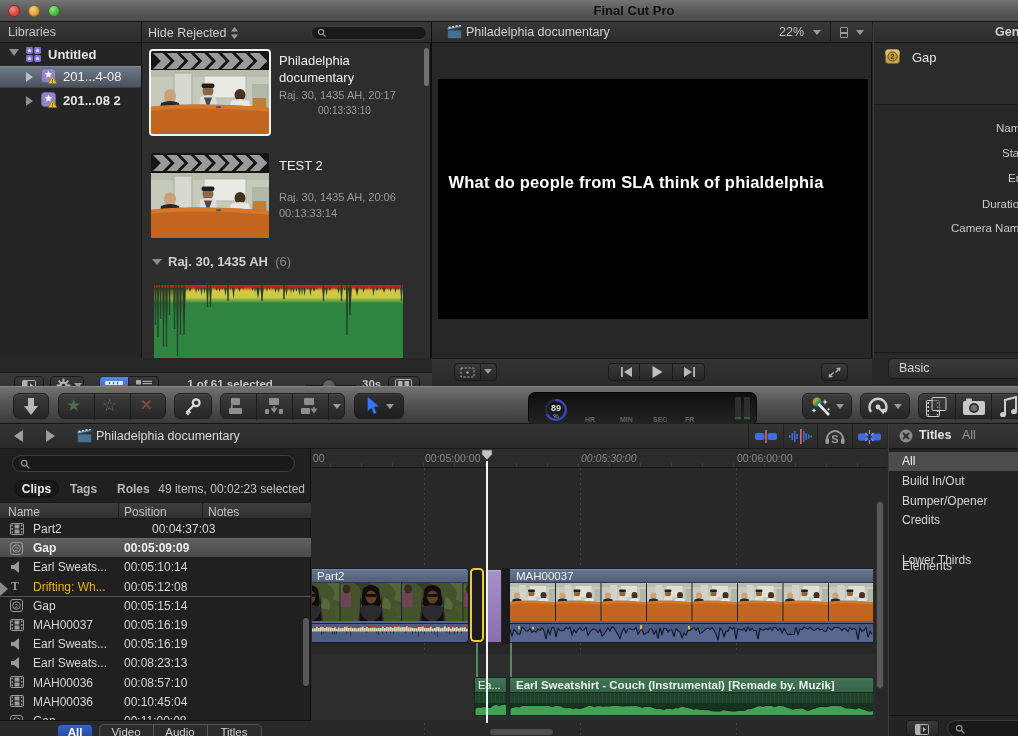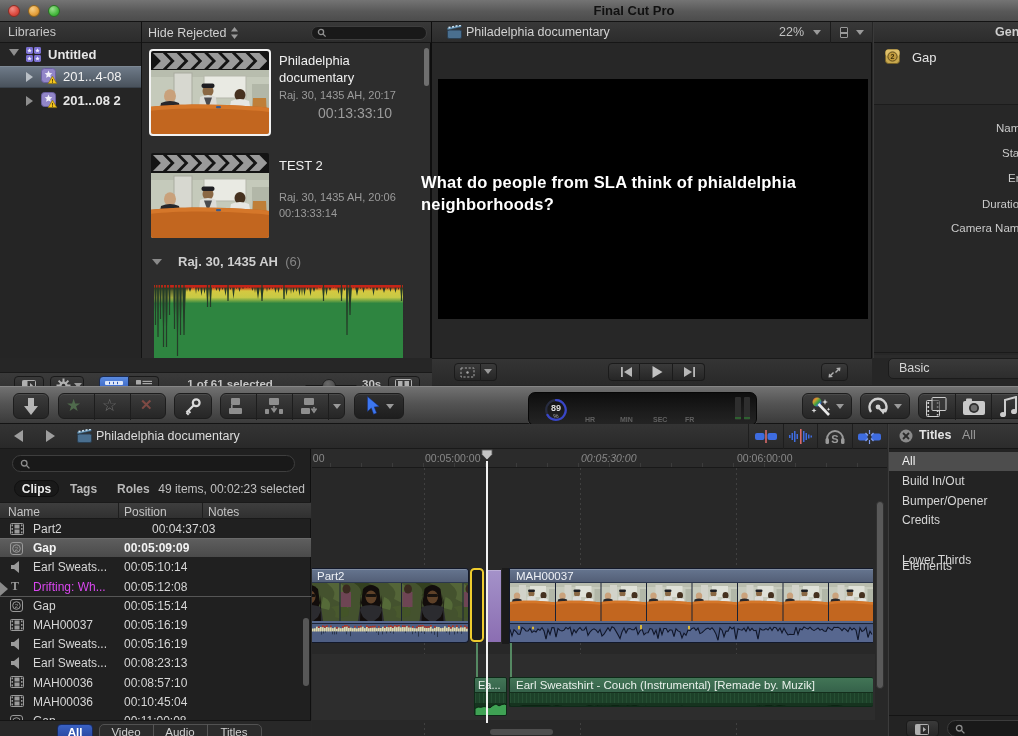--- a/index.html
+++ b/index.html
@@ -26,21 +26,21 @@
 
 #browpane{left:142px;top:22px;width:290px;height:336px;background:#2d2d2d;border-right:2px solid #0e0e0e;}
 #browhead{left:0;top:0;width:289px;height:21px;}
 
 #browbar{left:0;top:372px;width:432px;height:29px;background:linear-gradient(#3a3a3a,#2c2c2c);
   border-top:1px solid #1a1a1a;border-bottom:1px solid #191919;}
 
 #viewpane{left:432px;top:22px;width:440px;height:336px;background:#272727;border-right:1px solid #101010;}
 #viewhead{left:0;top:0;width:440px;height:21px;}
 #video{left:6px;top:57px;width:430px;height:240px;background:#000;}
-.vtxt{width:430px;text-align:left;color:#fff;letter-spacing:0.2px;}
+.vtxt{width:430px;text-align:center;color:#fff;letter-spacing:0.2px;}
 #viewbar{left:0;top:336px;width:440px;height:27px;background:linear-gradient(#343434,#292929);border-top:1px solid #1a1a1a;}
 
 #inspane{left:873px;top:22px;width:145px;height:336px;background:#2b2b2b;border-left:1px solid #3a3a3a;}
 #inshead{left:0;top:0;width:145px;height:21px;}
 
 #maintb{left:0;top:386px;width:1018px;height:38px;background:linear-gradient(#717171,#545454 45%,#3b3b3b);border-bottom:1px solid #141414;border-top:1px solid #868686;}
 .tbbtn{position:absolute;top:6px;height:26px;border-radius:6px;
   background:linear-gradient(#3c3c3c,#262626);border:1px solid #1d1d1d;box-shadow:inset 0 1px 0 rgba(255,255,255,0.08);}
 
 #tlarea{left:0;top:424px;width:1018px;height:312px;background:#292929;}
@@ -185,32 +185,32 @@
         <line x1="6" y1="6" x2="8.6" y2="8.6" stroke="#909090" stroke-width="1.3"></line>
       </svg>
 
     <div class="abs" style="left:7px;top:27px;width:122px;height:87px;border-radius:4px;background:#f2f2f2;"></div>
     <svg class="abs" style="left:9px;top:29px;border-radius:2px;" width="118" height="83" viewBox="0 0 118 83">
       <use href="#clapper" transform="scale(0.985,1)"></use>
       <use href="#confscene" transform="translate(-1,19) scale(1)"></use>
     </svg>
     <div class="abs" style="left:137px;top:30px;font-size:13px;color:#f0f0f0;line-height:17px;">Philadelphia<br>documentary</div>
     <div class="abs" style="left:137px;top:67px;font-size:11px;color:#9b9b9b;">Raj. 30, 1435 AH, 20:17</div>
-    <div class="abs" style="left:137px;top:83px;font-size:14px;color:#9b9b9b;padding-left:39px;">00:13:33:10</div>
+    <div class="abs" style="left:137px;top:83px;font-size:10px;color:#9b9b9b;padding-left:39px;">00:13:33:10</div>
 
     <svg class="abs" style="left:9px;top:131px;border-radius:2px;" width="118" height="85" viewBox="0 0 118 85">
       <use href="#clapper" transform="scale(0.985,1)"></use>
       <use href="#confscene" transform="translate(-1,20) scale(1)"></use>
     </svg>
     <div class="abs" style="left:137px;top:136px;font-size:13px;color:#f0f0f0;">TEST 2</div>
     <div class="abs" style="left:137px;top:169px;font-size:11px;color:#9b9b9b;">Raj. 30, 1435 AH, 20:06</div>
     <div class="abs" style="left:137px;top:185px;font-size:11px;color:#9b9b9b;">00:13:33:14</div>
 
     <div class="abs" style="left:10px;top:237px;width:0;height:0;border-left:5px solid transparent;border-right:5px solid transparent;border-top:6px solid #8a8a8a;"></div>
-    <div class="abs" style="left:36px;top:232px;font-size:13px;font-weight:bold;color:#cfcfcf;">Raj. 30, 1435 AH&nbsp;&nbsp;<span style="color:#858585;font-weight:normal;">(6)</span></div>
+    <div class="abs" style="left:26px;top:232px;font-size:13px;font-weight:bold;color:#cfcfcf;">Raj. 30, 1435 AH&nbsp;&nbsp;<span style="color:#858585;font-weight:normal;">(6)</span></div>
 
     <svg class="abs" style="left:12px;top:263px;" width="251" height="73" viewBox="0 0 251 73">
       <defs>
         <linearGradient id="lvl" x1="0" y1="0" x2="0" y2="1">
           <stop offset="0" stop-color="#c62418"></stop>
             <stop offset="0.045" stop-color="#cc5420"></stop>
           <stop offset="0.08" stop-color="#d6c840"></stop>
             <stop offset="0.17" stop-color="#c6ca46"></stop>
           <stop offset="0.25" stop-color="#2e8540"></stop>
             <stop offset="1" stop-color="#2e8540"></stop>
@@ -261,21 +261,20 @@
       </svg>
       <div class="abs" style="left:34px;top:3px;font-size:12.5px;color:#d2d2d2;">Philadelphia documentary</div>
       <div class="abs" style="left:347px;top:3px;font-size:12.5px;color:#c2c2c2;">22%</div>
       <div class="abs" style="left:381px;top:8px;width:0;height:0;border-left:4.5px solid transparent;border-right:4.5px solid transparent;border-top:5.5px solid #9a9a9a;"></div>
       <div class="abs" style="left:398px;top:0;width:1px;height:21px;background:#1c1c1c;"></div>
       <div class="abs" style="left:408px;top:5px;width:8px;height:11px;border:1px solid #9a9a9a;border-radius:1px;background:linear-gradient(#2a2a2a 40%,#9a9a9a 40%,#9a9a9a 62%,#2a2a2a 62%);"></div>
       <div class="abs" style="left:424px;top:8px;width:0;height:0;border-left:4.5px solid transparent;border-right:4.5px solid transparent;border-top:5.5px solid #9a9a9a;"></div>
     </div>
     <div id="video" class="abs">
       <div class="abs vtxt" style="top:93.5px;left:-17px;font-size:16.5px;font-weight:bold;">What do people from SLA think of phialdelphia</div>
-      <div class="abs vtxt" style="top:115.5px;left:-17px;font-size:16.5px;font-weight:bold;">neighborhoods?</div>
     </div>
     <div id="viewbar" class="abs">
       <div class="abs" style="left:22px;top:4px;width:27px;height:18px;border-radius:4px 0 0 4px;background:linear-gradient(#3a3a3a,#262626);border:1px solid #1b1b1b;"></div>
       <div class="abs" style="left:49px;top:4px;width:16px;height:18px;border-radius:0 4px 4px 0;background:linear-gradient(#3a3a3a,#262626);border:1px solid #1b1b1b;border-left:none;"></div>
       <svg class="abs" style="left:28px;top:8px;" width="15" height="11" viewBox="0 0 15 11">
           <rect x="1" y="1" width="13" height="9" fill="none" stroke="#a8a8a8" stroke-width="1" stroke-dasharray="2.2 1.6"></rect>
           <circle cx="7.5" cy="5.5" r="1.2" fill="#a8a8a8"></circle>
         </svg>
       <div class="abs" style="left:52px;top:10px;width:0;height:0;border-left:4px solid transparent;border-right:4px solid transparent;border-top:5px solid #9a9a9a;"></div>
       <div class="abs" style="left:176px;top:4px;width:32px;height:18px;border-radius:4px 0 0 4px;background:linear-gradient(#3a3a3a,#262626);border:1px solid #1b1b1b;"></div>
@@ -611,21 +610,21 @@
           <text x="6.5" y="9" font-size="6" fill="#9a9a9a" text-anchor="middle">2</text>
         </svg>
       <div class="abs" style="left:33px;top:92.2px;font-size:12px;font-weight:bold;color:#f2f2f2;">Gap</div>
       <div class="abs" style="left:124px;top:92.2px;font-size:12px;font-weight:bold;color:#f2f2f2;">00:05:09:09</div>
       <svg class="abs" style="left:11px;top:111.9px;" width="11" height="12" viewBox="0 0 11 12">
           <path d="M0 4 L3 4 L8 0 L8 12 L3 8 L0 8Z" fill="#9a9a9a"></path>
         </svg>
       <div class="abs" style="left:33px;top:111.4px;font-size:12px;font-weight:normal;color:#d6d6d6;">Earl Sweats...</div>
       <div class="abs" style="left:124px;top:111.4px;font-size:12px;font-weight:normal;color:#d6d6d6;">00:05:10:14</div>
       <div class="abs" style="left:11px;top:129.6px;font-size:12px;font-weight:bold;color:#9a9a9a;font-family:'Liberation Serif',serif;">T</div>
-      <div class="abs" style="left:33px;top:130.6px;font-size:12px;font-weight:normal;color:#d946ef;">Drifting: Wh...</div>
+      <div class="abs" style="left:33px;top:130.6px;font-size:12px;font-weight:normal;color:#eab308;">Drifting: Wh...</div>
       <div class="abs" style="left:124px;top:130.6px;font-size:12px;font-weight:normal;color:#d6d6d6;">00:05:12:08</div>
       <svg class="abs" style="left:10px;top:150.3px;" width="13" height="13" viewBox="0 0 13 13">
           <rect x="0.5" y="0.5" width="12" height="12" rx="2.5" fill="none" stroke="#9a9a9a"></rect>
           <circle cx="6.5" cy="6.5" r="3.8" fill="none" stroke="#9a9a9a"></circle>
           <text x="6.5" y="9" font-size="6" fill="#9a9a9a" text-anchor="middle">2</text>
         </svg>
       <div class="abs" style="left:33px;top:149.8px;font-size:12px;font-weight:normal;color:#d6d6d6;">Gap</div>
       <div class="abs" style="left:124px;top:149.8px;font-size:12px;font-weight:normal;color:#d6d6d6;">00:05:15:14</div>
       <svg class="abs" style="left:10px;top:169.5px;" width="14" height="12" viewBox="0 0 14 12">
           <rect x="0.5" y="0.5" width="13" height="11" rx="1" fill="none" stroke="#9a9a9a"></rect>
@@ -959,21 +958,21 @@
       <div class="abs" style="left:198px;top:194px;width:2px;height:35px;background:#558862;"></div>
 
       <div class="abs" style="left:162px;top:228px;width:33px;height:39px;background:#16331f;border:1px solid #0e2a18;border-radius:2px;overflow:hidden;">
         <div class="abs" style="left:0;top:0;width:33px;height:15px;background:linear-gradient(#427556,#35624a);border-bottom:1px solid #142e1c;"></div>
         <div class="abs" style="left:3px;top:1px;font-size:11px;color:#e8f0ea;">Ea...</div>
         <div class="abs" style="left:0;top:15px;width:33px;height:10px;background:#1d4129;background-image:repeating-linear-gradient(90deg,rgba(76,140,96,0.18) 0 1px,transparent 1px 4px);"></div>
         <svg class="abs" style="left:0;top:25px;" width="33" height="14" viewBox="0 0 33 14">
             <path d="M0,14 L0,5.5 L3,4.0 L6,4.3 L9,3.5 L12,4.1 L15,4.8 L18,2.4 L21,1 L24,2.9 L27,1.5 L30,1 L33,3.8 L33,14 Z" fill="#3fa254" stroke="#0c2413" stroke-width="1"></path>
           </svg>
       </div>
-      <div class="abs" style="left:197px;top:228px;width:364px;height:30px;background:#16331f;border:1px solid #0e2a18;border-radius:2px;border-right:none;overflow:hidden;">
+      <div class="abs" style="left:197px;top:228px;width:364px;height:39px;background:#16331f;border:1px solid #0e2a18;border-radius:2px;border-right:none;overflow:hidden;font-weight:bold;">
         <div class="abs" style="left:0;top:0;width:364px;height:15px;background:linear-gradient(#427556,#35624a);border-bottom:1px solid #142e1c;"></div>
         <div class="abs" style="left:6px;top:1px;font-size:11.5px;color:#e8f0ea;white-space:nowrap;">Earl Sweatshirt - Couch (Instrumental) [Remade by. Muzik]</div>
         <div class="abs" style="left:0;top:15px;width:364px;height:10px;background:#1d4129;background-image:repeating-linear-gradient(90deg,rgba(76,140,96,0.18) 0 1px,transparent 1px 4px);"></div>
         <svg class="abs" style="left:0;top:25px;" width="364" height="14" viewBox="0 0 363 14" preserveAspectRatio="none">
             <path d="M0,14 L0,5.2 L3,4.6 L6,3.4 L9,4.0 L12,2.5 L15,2.6 L18,2.5 L21,2.5 L24,2.5 L27,2.5 L30,2.5 L33,2.5 L36,2.5 L39,2.5 L42,3.6 L45,2.5 L48,2.5 L51,2.9 L54,4.5 L57,4.7 L60,4.4 L63,6.0 L66,4.5 L69,5.7 L72,5.0 L75,3.8 L78,2.5 L81,2.5 L84,3.6 L87,2.5 L90,2.8 L93,3.3 L96,2.8 L99,3.0 L102,2.5 L105,2.5 L108,2.5 L111,3.1 L114,2.9 L117,2.5 L120,2.8 L123,2.6 L126,2.5 L129,3.5 L132,4.2 L135,3.3 L138,3.6 L141,3.7 L144,4.9 L147,5.7 L150,5.0 L153,6.7 L156,5.3 L159,5.1 L162,5.9 L165,4.8 L168,4.7 L171,3.1 L174,3.7 L177,4.6 L180,4.9 L183,6.2 L186,5.5 L189,6.2 L192,6.5 L195,6.8 L198,6.6 L201,7.8 L204,8 L207,7.9 L210,8 L213,6.5 L216,7.2 L219,7.7 L222,8 L225,8 L228,7.3 L231,6.9 L234,7.4 L237,5.8 L240,5.7 L243,4.5 L246,3.2 L249,2.5 L252,3.4 L255,2.5 L258,2.5 L261,2.5 L264,3.8 L267,2.5 L270,2.5 L273,2.7 L276,4.0 L279,5.1 L282,6.3 L285,5.6 L288,5.3 L291,4.8 L294,6.1 L297,7.7 L300,6.5 L303,5.4 L306,4.5 L309,3.5 L312,3.5 L315,3.8 L318,3.0 L321,2.5 L324,2.5 L327,2.5 L330,2.7 L333,4.3 L336,4.9 L339,5.0 L342,5.4 L345,6.0 L348,4.5 L351,5.8 L354,6.8 L357,8 L360,8 L363,7.6 L363,14 Z" fill="#3fa254" stroke="#0c2413" stroke-width="1"></path>
           </svg>
       </div>
 
       <svg class="abs" style="left:169px;top:0;" width="12" height="12" viewBox="0 0 12 12">
           <path d="M0.8 0.8 L11.2 0.8 L11.2 5.5 L6 11 L0.8 5.5Z" fill="#c4c4c4" stroke="#3a3a3a"></path>

